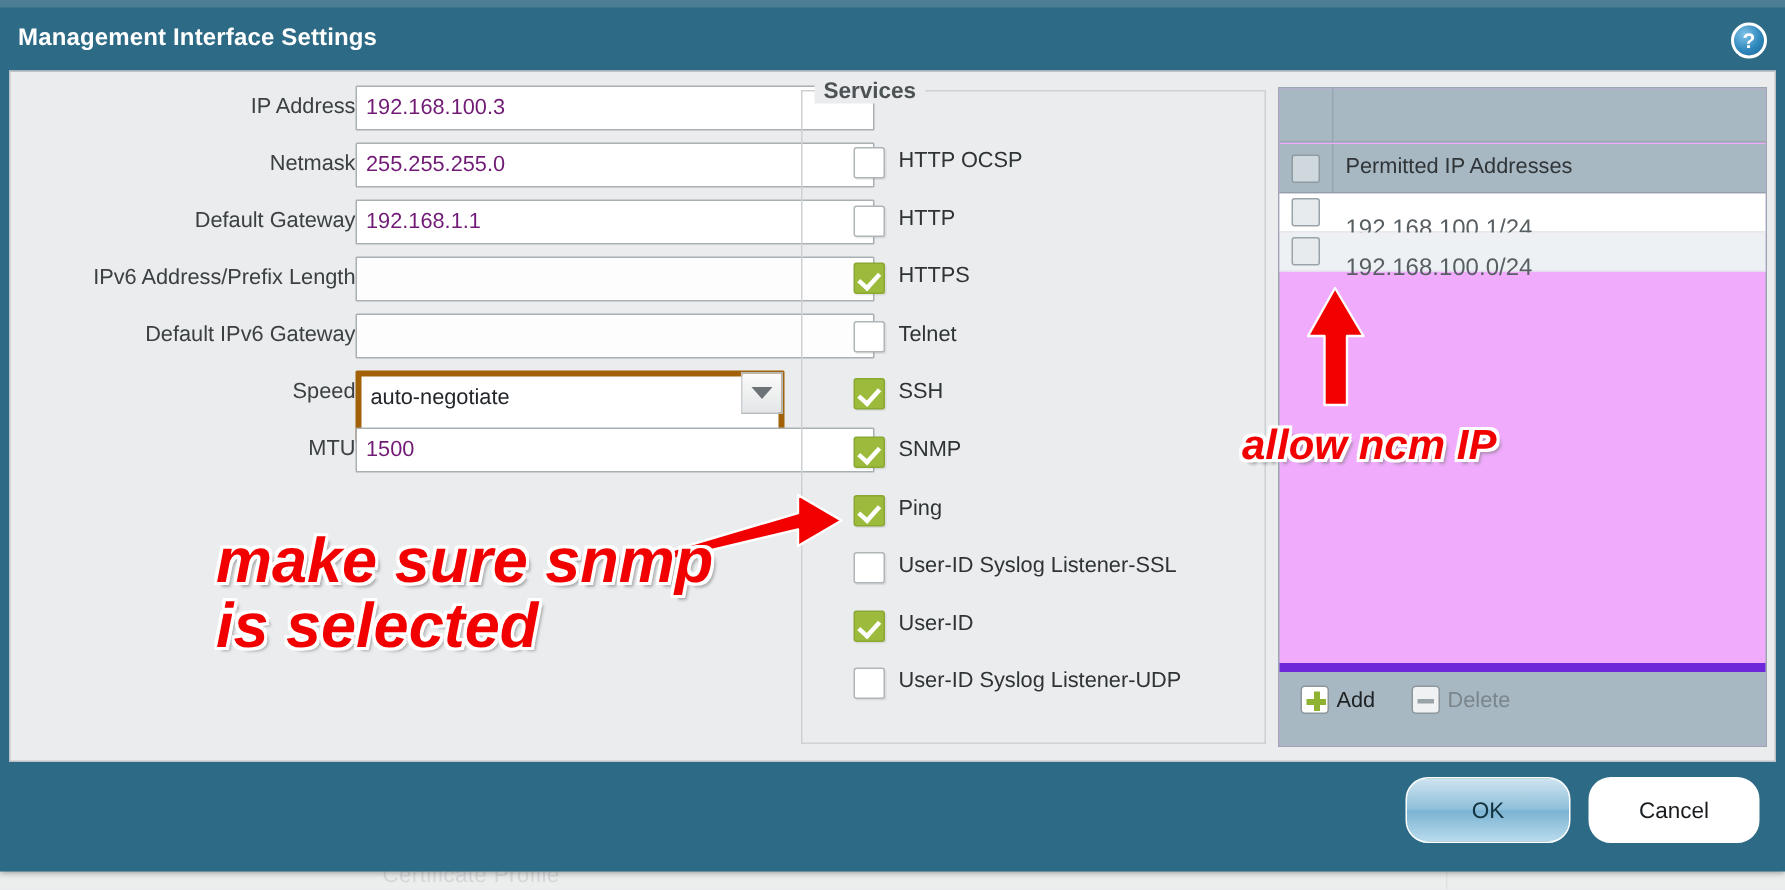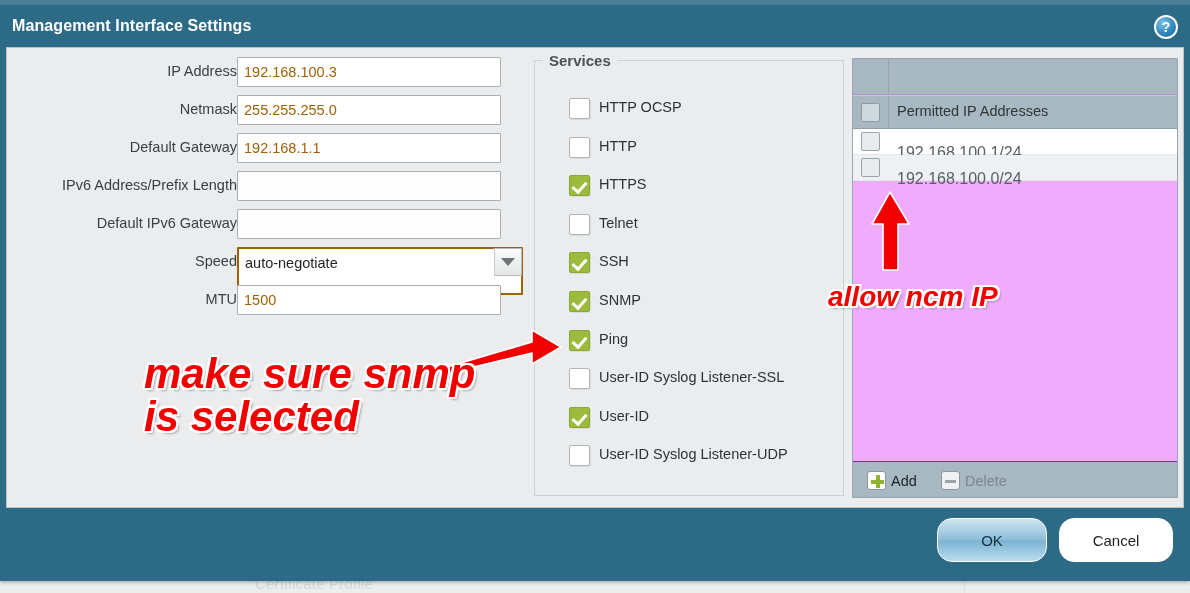--- a/index.html
+++ b/index.html
@@ -47,29 +47,29 @@
   }
 
   
   .form{position:absolute;left:0;top:6px;width:522px;text-decoration:underline;}
   .frow{position:relative;height:38px;}
   .flabel{
     position:absolute;right:292px;top:9px;text-align:right;white-space:nowrap;
     font-size:14.5px;color:#3b4043;
   }
   .finput{
-    position:absolute;left:230px;top:3px;width:264px;height:30px;
+    position:absolute;left:230px;top:3px;width:346px;height:30px;
     background:#ffffff;border:1px solid #a9b0b4;box-sizing:border-box;
-    font-size:14.5px;color:#a16207;padding:4px 6px;line-height:20px;
+    font-size:14.5px;color:#701a75;padding:4px 6px;line-height:20px;
     border-radius:1px;
   }
   .finput.blank{background:#fdfdfd;}
   .fselect{
     position:absolute;left:230px;top:3px;width:286px;height:48px;
-    background:#ffffff;border:2px solid #a16207;box-sizing:border-box;
+    background:#ffffff;border:4px solid #a16207;box-sizing:border-box;
     font-size:14.5px;color:#22262a;padding:4px 6px;line-height:20px;
     border-radius:1px;
   }
   .fselect-arrow{
     position:absolute;left:487px;top:4px;width:28px;height:28px;
     background:linear-gradient(#fbfbfb,#e3e5e6);
     border:1px solid #b4babd;border-left:1px solid #c8cccf;box-sizing:border-box;
     display:flex;align-items:center;justify-content:center;
   }
   .caret{
@@ -125,22 +125,22 @@
   .ip-rows{position:absolute;left:0;top:70px;width:100%;}
   .ip-row{position:relative;height:25px;border-bottom:1px solid #e6e9eb;}
   .ip-row.odd{background:#ffffff;}
   .ip-row.even{background:#eef1f3;}
   .row-cbx{
     position:absolute;left:8px;top:3px;width:19px;height:19px;box-sizing:border-box;
     border:1px solid #9aa3a9;background:#e8ebed;border-radius:2px;
   }
   .row-label{position:absolute;left:44px;top:15px;font-size:16px;color:#585f63;}
   .ip-footer{
-    position:absolute;left:0;bottom:0;width:100%;height:36px;background:#a8b8c2;
-    border-top:1px solid #6d28d9;box-sizing:border-box;
+    position:absolute;left:0;bottom:0;width:100%;height:55px;background:#a8b8c2;
+    border-top:6px solid #6d28d9;box-sizing:border-box;
   }
   .tb-btn{position:absolute;top:9px;display:flex;align-items:center;gap:5px;font-size:14.5px;}
   .tb-add{left:14px;color:#1d2225;}
   .tb-del{left:88px;color:#7a858c;}
   .ico-sq{
     width:19px;height:19px;border:1px solid #8c969c;background:#ffffff;border-radius:3px;
     box-sizing:border-box;display:flex;align-items:center;justify-content:center;
     position:relative;
   }
   .ico-plus::before{content:"";position:absolute;left:7.5px;top:3px;width:4px;height:13px;background:#8fb233;}

